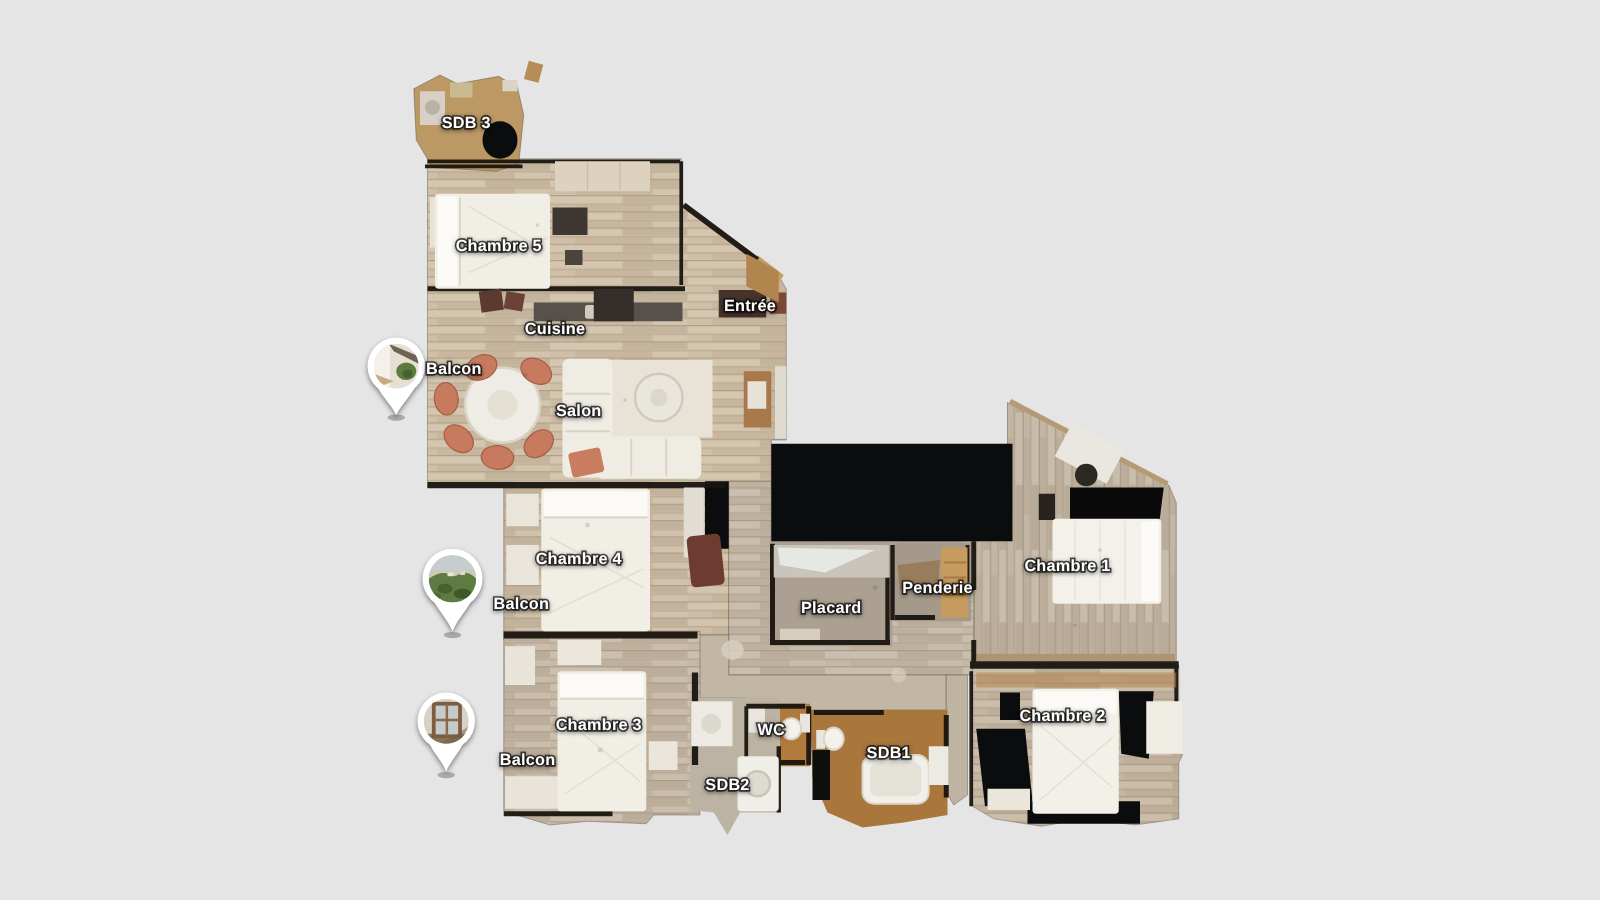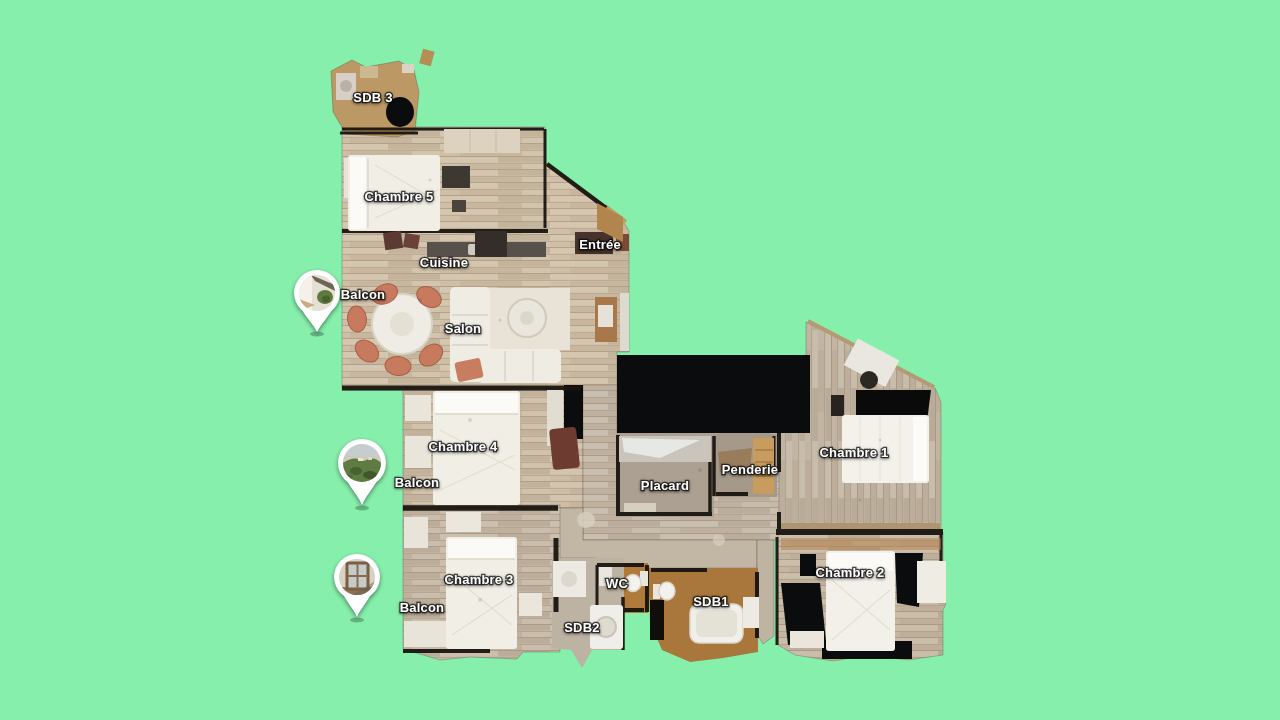--- a/index.html
+++ b/index.html
@@ -1,16 +1,16 @@
 <!DOCTYPE html>
 <html><head>
 <meta charset="utf-8">
 <style>
   html,body{margin:0;padding:0;background:#1d2125;width:1280px;height:720px;overflow:hidden}
-  .stage{position:relative;width:1280px;height:720px;background:#86efac}
+  .stage{position:relative;width:1280px;height:720px;background:#e5e5e5}
   svg{display:block}
   .room-label{font-family:"Liberation Sans",sans-serif;font-size:13px;font-weight:700;fill:#ffffff;
     stroke:rgba(8,8,8,.72);stroke-width:2.6px;paint-order:stroke;letter-spacing:.2px;text-anchor:middle}
   .labels{filter:drop-shadow(0 1.5px 1.5px rgba(0,0,0,.55))}
   .floor{stroke:rgba(58,48,38,.35);stroke-width:.8}
   .pin{filter:drop-shadow(0 2px 2px rgba(0,0,0,.45))}
 </style>
 </head>
 <body>
 

